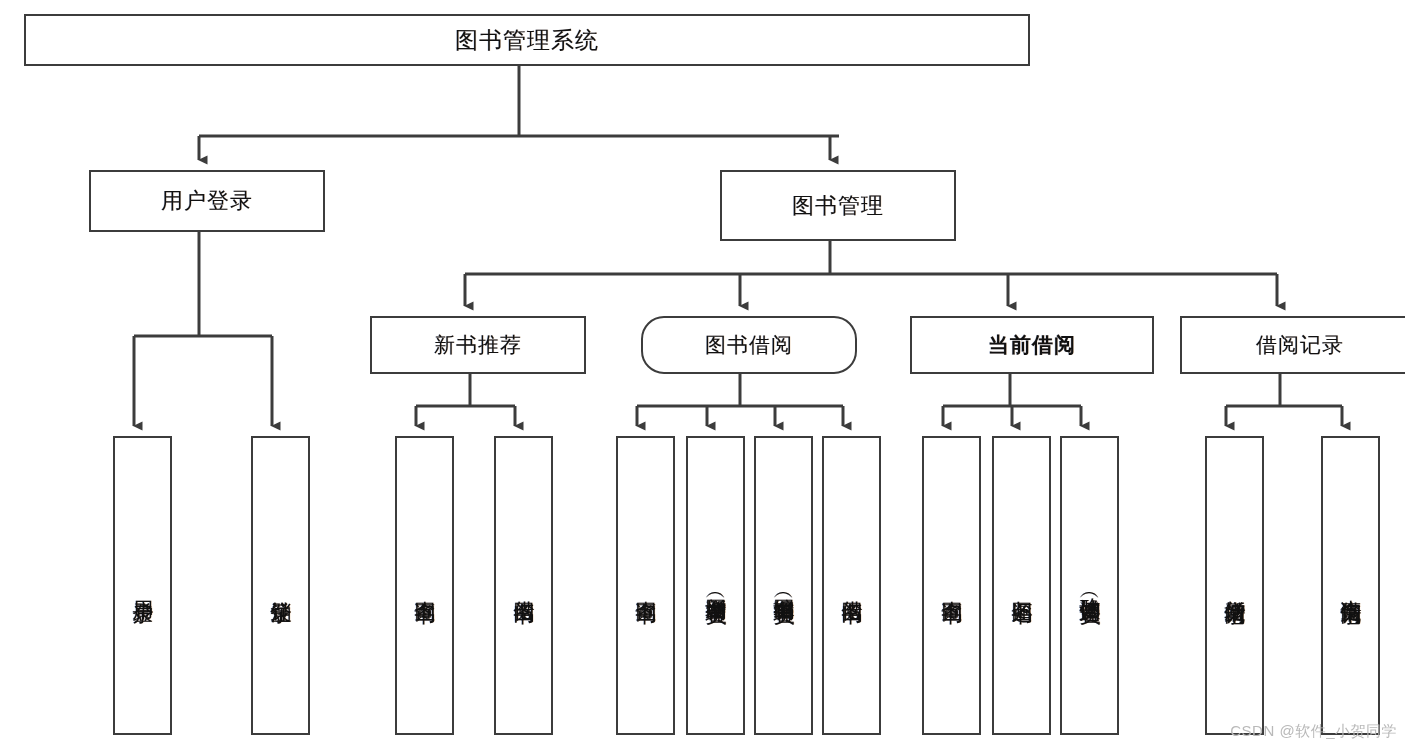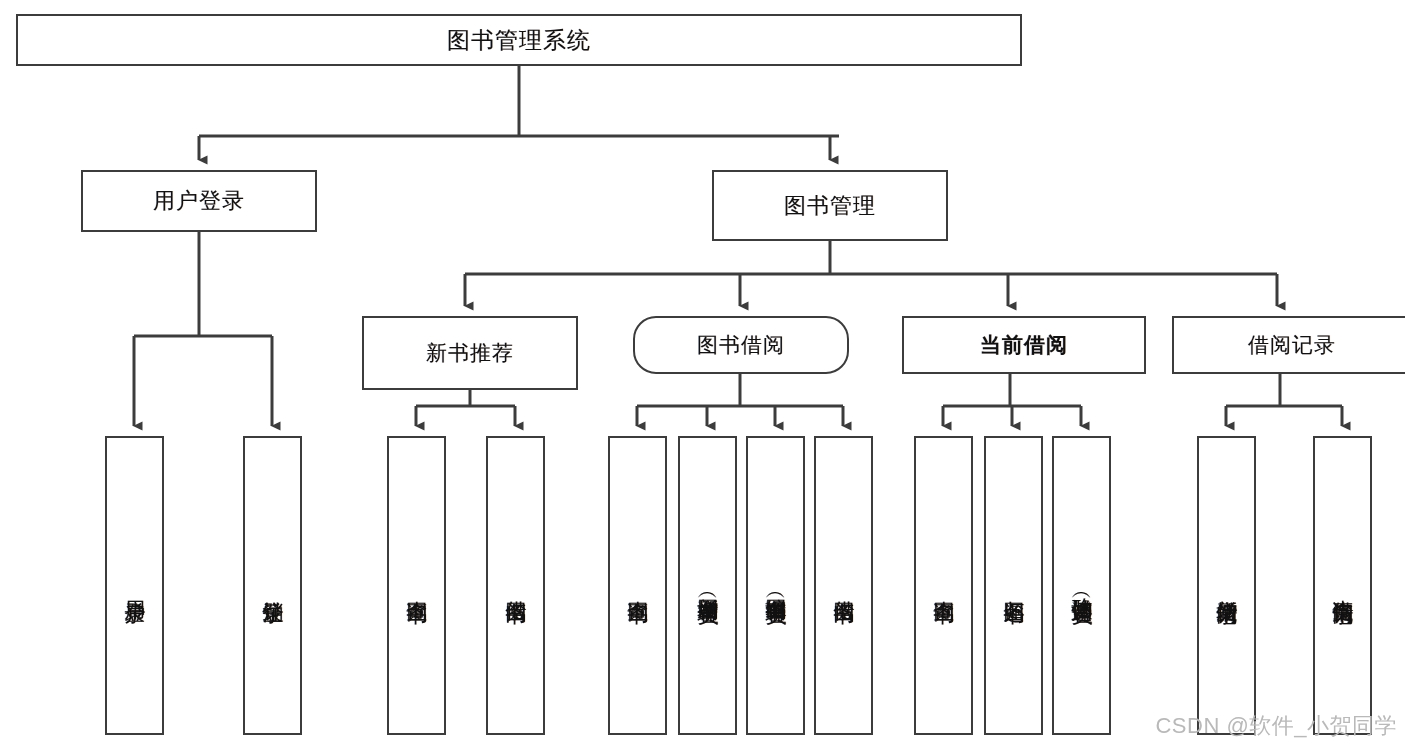--- a/index.html
+++ b/index.html
@@ -29,20 +29,21 @@
     position: absolute;
     box-sizing: border-box;
     background: #ffffff;
     border: 2px solid #3c3c3c;
     display: flex;
     align-items: center;
     justify-content: center;
     color: #111111;
     text-shadow: 0.5px 0 0 rgba(200,120,40,0.30), -0.5px 0 0 rgba(60,110,200,0.30);
     z-index: 2;
+    margin-left: 8px;
   }
   .node.root {
     font-size: 23px;
     letter-spacing: 1px;
   }
   .node.level2 {
     font-size: 22px;
     letter-spacing: 1px;
   }
   .node.level3 {
@@ -61,21 +62,21 @@
   }
   .node.leaf .vtext {
     writing-mode: vertical-rl;
     text-orientation: upright;
     display: block;
   }
   #watermark {
     position: absolute;
     right: 8px;
     bottom: 6px;
-    font-size: 22px;
+    font-size: 15px;
     color: #b9b9b9;
     letter-spacing: 0.5px;
     z-index: 3;
     white-space: nowrap;
   }
 </style>
 </head>
 <body>
 
 <div id="canvas">
@@ -134,21 +135,21 @@
     <span>图书管理系统</span>
   </div>
 
   <div class="node level2" style="left:81px; top:170px; width:236px; height:62px;">
     <span>用户登录</span>
   </div>
   <div class="node level2" style="left:712px; top:170px; width:236px; height:71px;">
     <span>图书管理</span>
   </div>
 
-  <div class="node level3" style="left:362px; top:316px; width:216px; height:74px;">
+  <div class="node level3" style="left:362px; top:316px; width:216px; height:58px;">
     <span>新书推荐</span>
   </div>
   <div class="node level3" style="left:633px; top:316px; width:216px; height:58px;border-radius:23px;">
     <span>图书借阅</span>
   </div>
   <div class="node level3" style="left:902px; top:316px; width:244px; height:58px;font-weight:bold;">
     <span>当前借阅</span>
   </div>
   <div class="node level3" style="left:1172px; top:316px; width:240px; height:58px;">
     <span>借阅记录</span>

